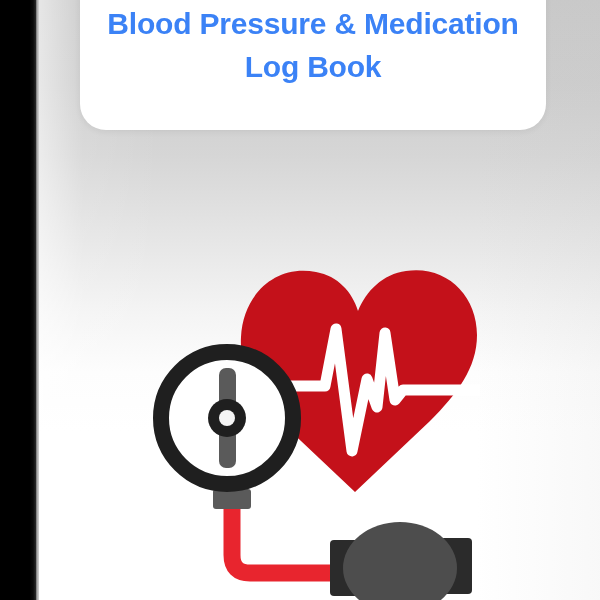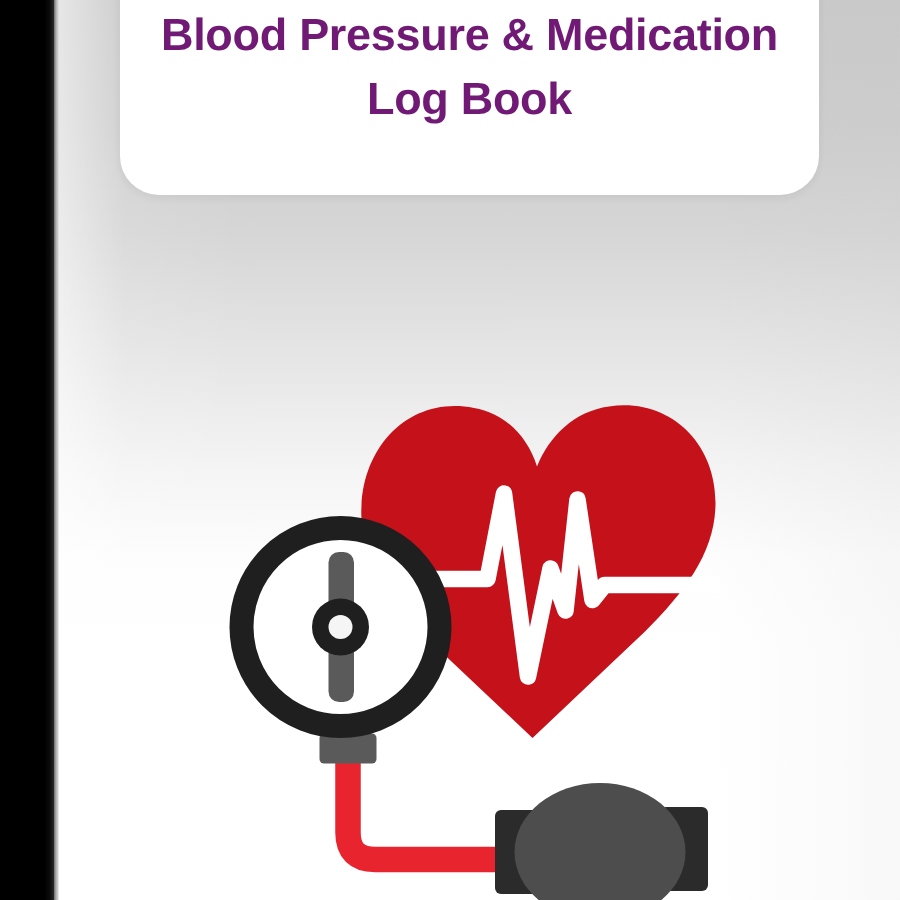--- a/index.html
+++ b/index.html
@@ -75,21 +75,21 @@
     background: #ffffff;
     border-radius: 26px;
     box-shadow: 0 2px 6px rgba(0,0,0,0.06);
   }
   #title-text {
     position: absolute;
     left: 80px;
     top: 2px;
     width: 466px;
     text-align: center;
-    color: #701a75;
+    color: #3b82f6;
     font-size: 30px;
     line-height: 43px;
     font-weight: 700;
     letter-spacing: -0.2px;
     white-space: pre-line;
   }
   
   #illustration {
     position: absolute;
     left: 0;

